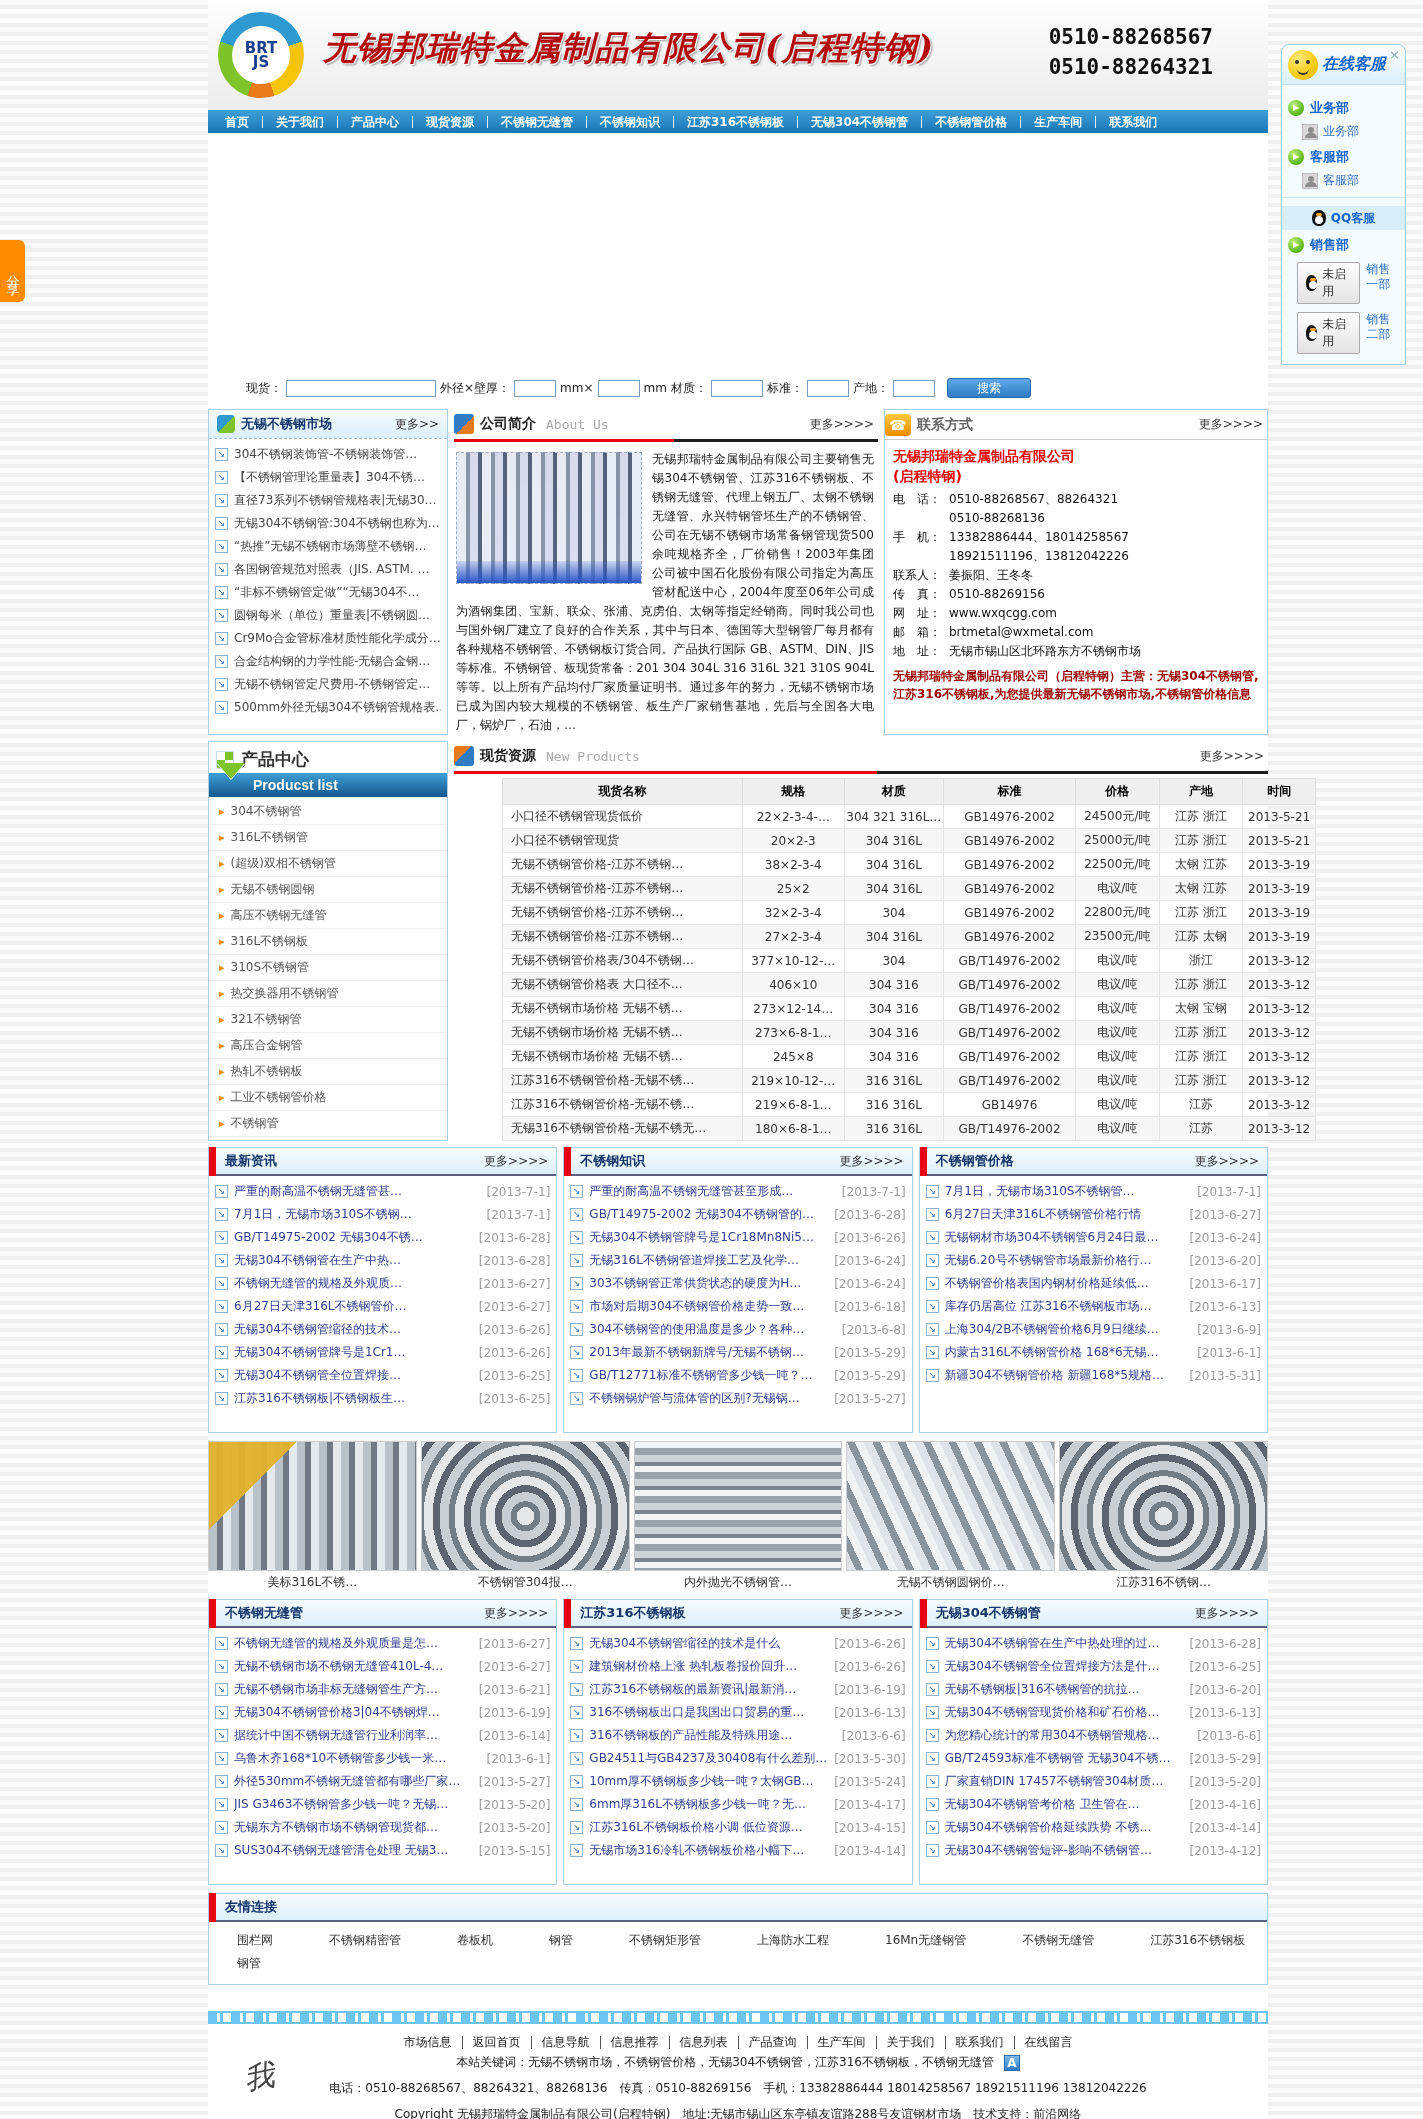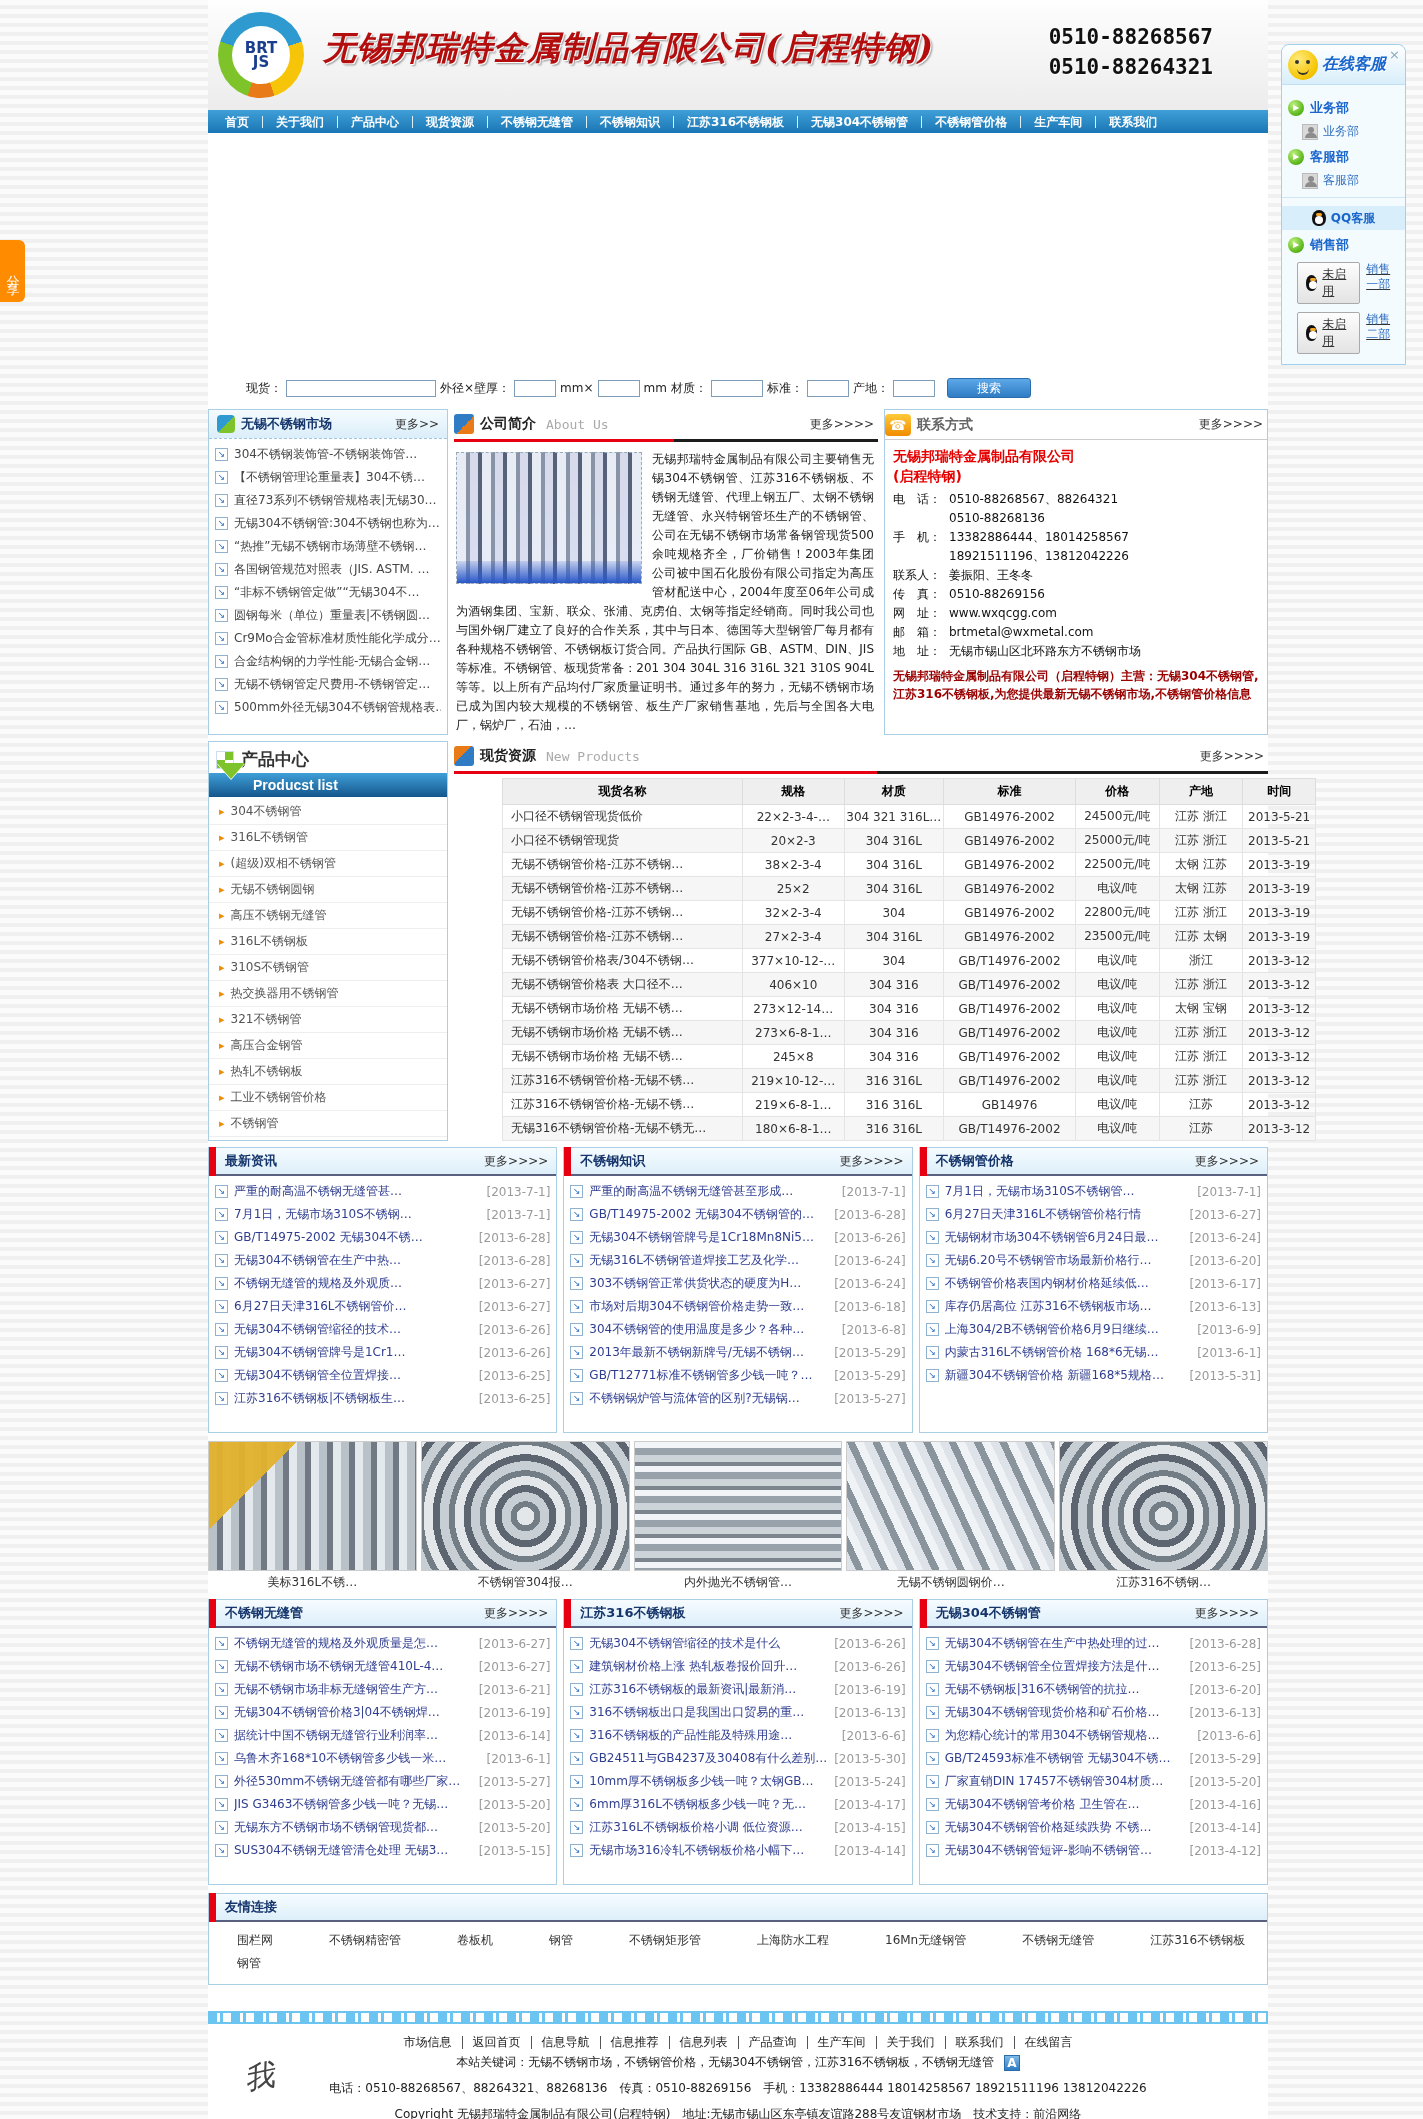--- a/index.html
+++ b/index.html
@@ -182,21 +182,21 @@
   .sp-member { display:flex; align-items:center; gap:5px; margin:4px 0 8px 14px; color:#2f6fc0; cursor:pointer; }
   .person-icon { width:16px; height:16px; background:#d9d9d9; border:1px solid #bbb; position:relative; }
   .person-icon::before { content:""; position:absolute; left:5px; top:2px; width:6px; height:6px; border-radius:50%; background:#8c8c8c; }
   .person-icon::after { content:""; position:absolute; left:2px; bottom:1px; width:12px; height:5px; border-radius:5px 5px 0 0; background:#8c8c8c; }
   .sp-divider { border-top:1px solid #cfe6f4; margin:8px -6px; }
   .qq-band { display:flex; align-items:center; justify-content:center; gap:5px; height:24px; margin:0 -6px;
     background:#d8eefa; font-weight:bold; color:#1a66cc; }
   .penguin { position:relative; width:14px; height:16px; border-radius:50% 50% 45% 45%; background:#111; }
   .penguin::before { content:""; position:absolute; left:3px; top:6px; width:8px; height:8px; border-radius:50%; background:#fff; }
   .penguin::after { content:""; position:absolute; left:4px; top:3px; width:6px; height:3px; border-radius:2px; background:#f6a623; }
-  .sales-item { display:flex; align-items:flex-start; gap:6px; margin:8px 0 0 9px;text-decoration:underline; }
+  .sales-item { display:flex; align-items:flex-start; gap:6px; margin:8px 0 0 9px; }
   .qq-btn { display:flex; align-items:center; gap:5px; border:1px solid #aaa; background:linear-gradient(#fdfdfd,#e3e3e3);
     padding:3px 8px; border-radius:2px; color:#333; cursor:pointer; }
   .sales-label { color:#2f6fc0; line-height:15px; width:40px; }
 </style>
 </head>
 <body>
 
 <div class="stage">
 
   <aside class="share-tab">

